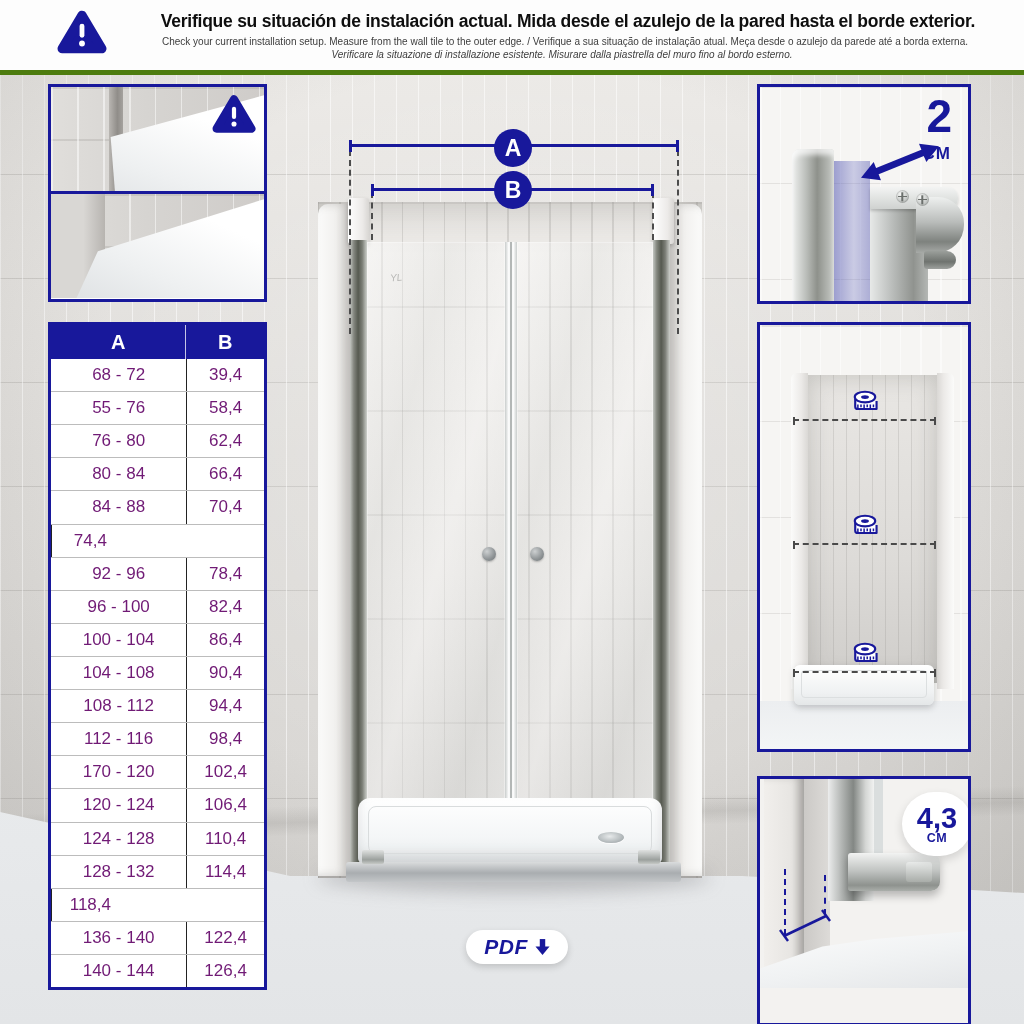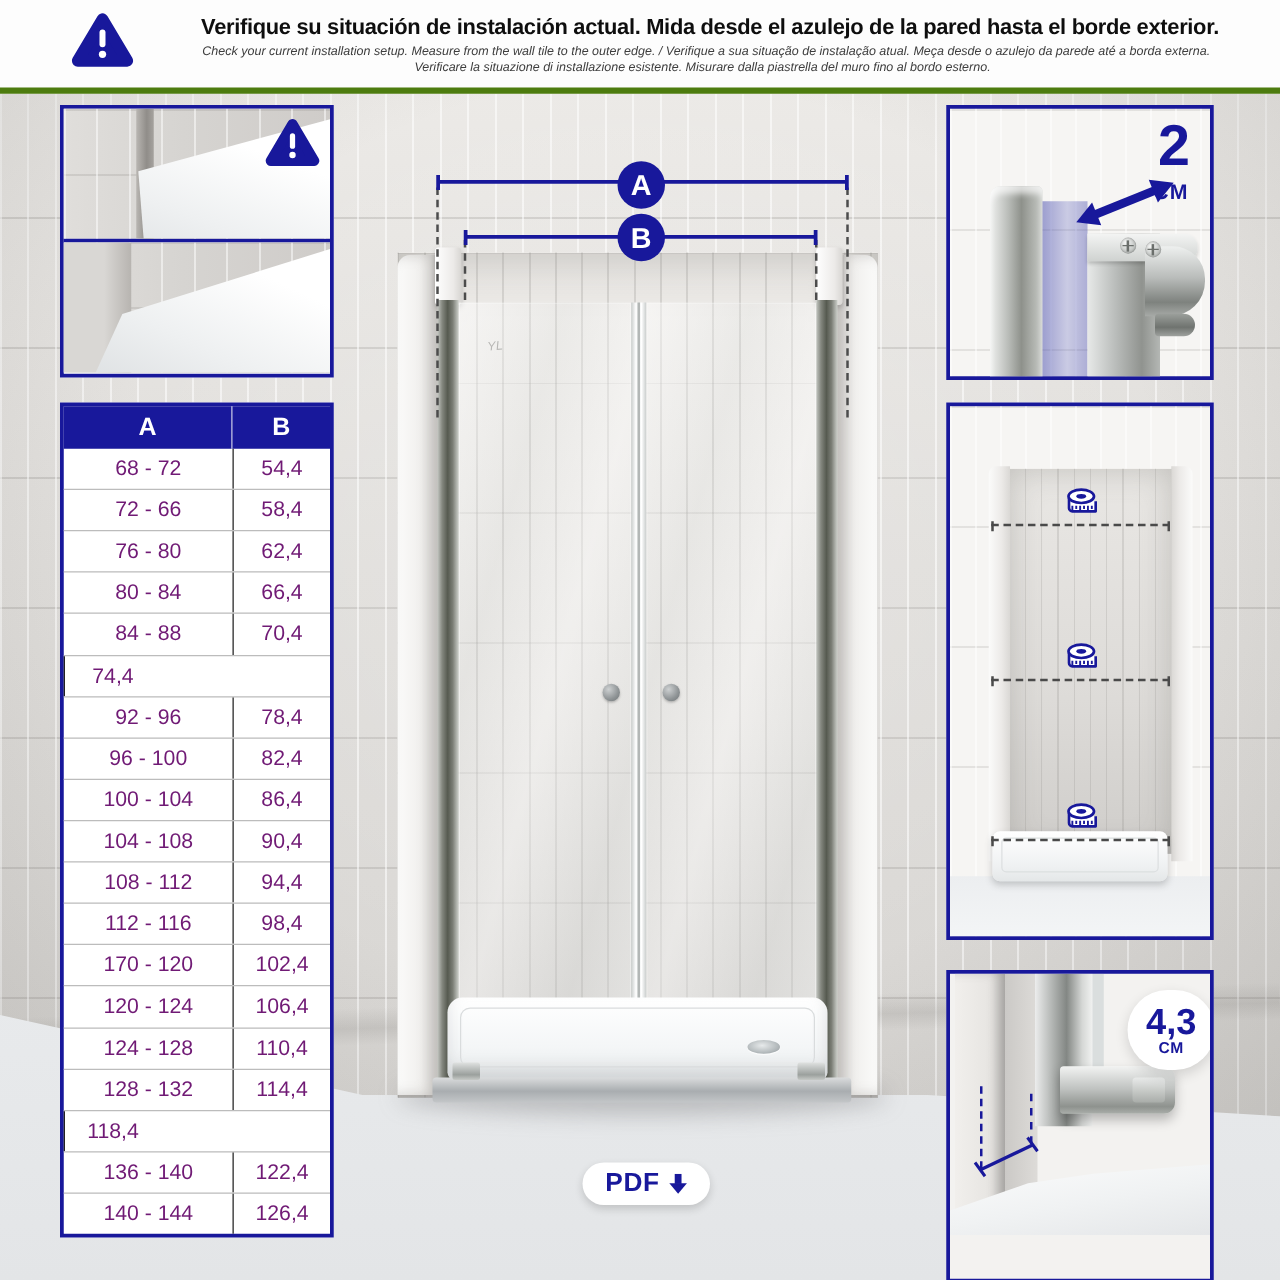--- a/index.html
+++ b/index.html
@@ -22,21 +22,21 @@
     background:linear-gradient(180deg,rgba(120,118,114,0) 0%,rgba(120,118,114,.18) 55%,rgba(120,118,114,0) 100%);
     transform:rotate(-1.6deg);}
 
   
   .topbar{position:absolute;left:0;top:0;width:1024px;height:70px;background:#fdfdfd;
     border-bottom:5px solid #4d7c0f;z-index:40;}
   .warn-top{position:absolute;left:57px;top:7px;}
   .title{position:absolute;left:118px;right:6px;top:11px;text-align:center;
     font-size:17.5px;font-weight:700;color:#0e0e0e;letter-spacing:-.25px;}
   .sub1{position:absolute;left:116px;right:10px;top:36px;text-align:center;
-    font-size:10px;font-style:italic;color:#3d3d3d;}
+    font-size:10px;color:#3d3d3d;}
   .sub2{position:absolute;left:110px;right:10px;top:49px;text-align:center;
     font-size:10px;font-style:italic;color:#3d3d3d;}
 
   
   .inset{position:absolute;left:48px;top:84px;width:219px;height:218px;z-index:30;
     border:3px solid var(--accent,#18189b);background:#fff;box-sizing:border-box;}
   .photo{position:relative;width:100%;height:104px;overflow:hidden;
     background:linear-gradient(90deg,#e0dedb 0%,#d6d4d1 45%,#cfccc9 100%);}
   .photo .ptiles{position:absolute;inset:0;
     background:repeating-linear-gradient(90deg,rgba(255,255,255,.5) 0 1.5px,rgba(0,0,0,0) 1.5px 26px),
@@ -202,21 +202,21 @@
   .bubble .v{font-size:29px;font-weight:700;color:var(--accent,#18189b);line-height:28px;}
   .bubble .u{font-size:12.5px;font-weight:700;color:var(--accent,#18189b);letter-spacing:.5px;line-height:13px;}
   .bdash{position:absolute;width:0;border-left:2px dashed var(--accent,#18189b);}
   .p3-diag{position:absolute;left:16px;top:126px;}
 
   
   .pdf-btn{position:absolute;left:466px;top:930px;width:102px;height:34px;border:none;
     border-radius:17px;background:#ffffff;box-shadow:0 3px 7px rgba(0,0,0,.16);z-index:35;
     display:flex;align-items:center;justify-content:center;gap:7px;cursor:pointer;
     font-family:"Liberation Sans",sans-serif;}
-  .pdf-btn span{font-size:21px;font-weight:700;color:var(--accent,#18189b);letter-spacing:.5px;}
+  .pdf-btn span{font-size:21px;font-weight:700;color:var(--accent,#18189b);letter-spacing:.5px;font-style:italic;}
 </style>
 </head>
 <body>
 
 <div class="canvas">
 
   <div class="wall">
     <div class="tiles"></div>
     <div class="vignette"></div>
   </div>
@@ -296,24 +296,24 @@
   </section>
 
   <section class="size-table">
     <div class="t-head">
       <div class="t-cell t-a">A</div>
       <div class="t-cell t-b">B</div>
     </div>
     <div class="t-body">
         <div class="t-row">
           <div class="t-cell t-a">68 - 72</div>
-          <div class="t-cell t-b">54,4</div>
-        </div>
-        <div class="t-row">
-          <div class="t-cell t-a">72 - 66</div>
+          <div class="t-cell t-b">39,4</div>
+        </div>
+        <div class="t-row">
+          <div class="t-cell t-a">55 - 76</div>
           <div class="t-cell t-b">58,4</div>
         </div>
         <div class="t-row">
           <div class="t-cell t-a">76 - 80</div>
           <div class="t-cell t-b">62,4</div>
         </div>
         <div class="t-row">
           <div class="t-cell t-a">80 - 84</div>
           <div class="t-cell t-b">66,4</div>
         </div>

